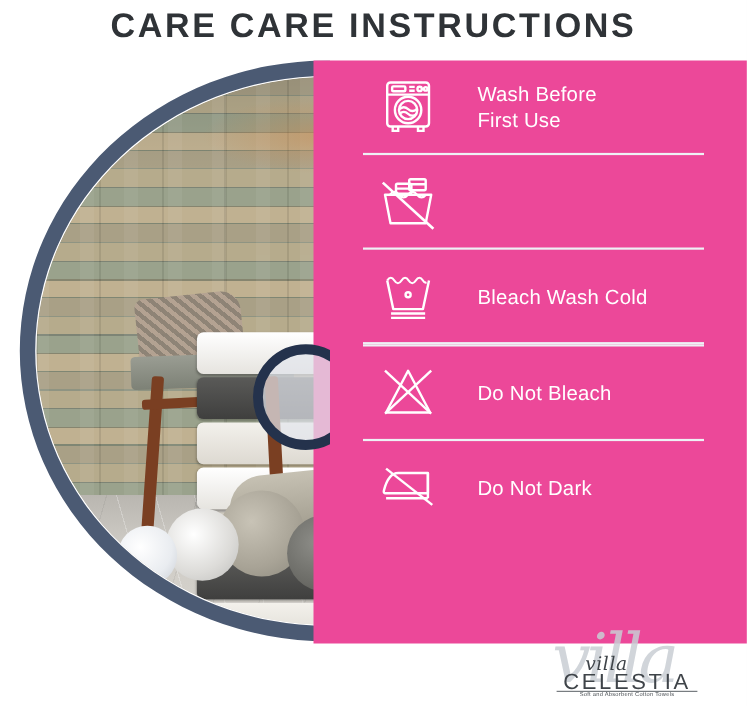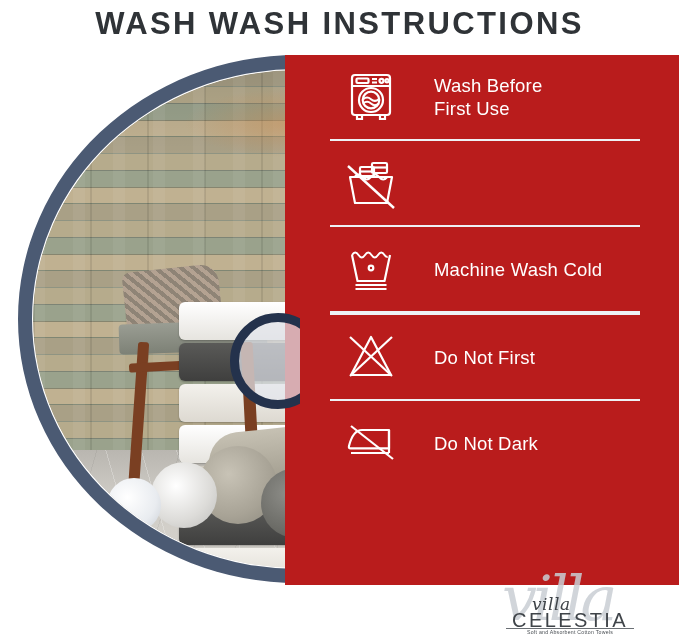--- a/index.html
+++ b/index.html
@@ -130,21 +130,21 @@
   .mag{
     position:absolute;left:230px;top:258px;width:96px;height:96px;
     border-radius:50%;border:9px solid #24324c;box-sizing:border-box;
     background:rgba(226,229,235,.72);
     z-index:6;
   }
 
   
   .panel{
     position:absolute;left:285px;top:55px;width:394px;height:530px;
-    background:#b91c1c;
+    background:#ec4899;
   }
   .rows{position:absolute;left:45px;top:0px;width:349px;height:530px;}
   .row{
     position:relative;height:84px;display:flex;align-items:center;
   }
   .row .ico{width:62px;height:62px;flex:0 0 62px;margin-left:10px;
     display:flex;align-items:center;justify-content:center;}
   .row .lbl{margin-left:32px;color:#ffffff;font-size:18.5px;line-height:23px;
     letter-spacing:.2px;white-space:pre-line;}
   .divider{height:2px;background:#eef1f5;width:310px;margin-left:0px;}
@@ -171,21 +171,21 @@
   }
   .logo-rule{position:absolute;left:26px;top:63px;width:128px;height:1px;background:#6a6f74;}
   .logo-tag{
     position:absolute;left:24px;top:64px;width:132px;text-align:center;
     font-size:5.2px;letter-spacing:.25px;color:#4a4f54;
   }
 </style>
 </head>
 <body>
 
-<div class="title">WASH WASH INSTRUCTIONS</div>
+<div class="title">CARE CARE INSTRUCTIONS</div>
 
 <div class="photo-stage">
   <div class="photo-clip">
     <div class="photo">
       <div class="wall"></div>
       <div class="wall-warm"></div>
       <div class="floor"></div>
 
       <div class="chair-back"></div>
       <div class="chair-seat"></div>
@@ -258,35 +258,35 @@
 
     <div class="row">
       <div class="ico">
         <svg width="56" height="56" viewBox="0 0 56 56" fill="none" stroke="#ffffff" stroke-width="2.2">
           <path d="M9 14 L14.5 40 H41.5 L47 14" stroke-linejoin="round"></path>
           <path d="M9 14 q3.25 -5 6.5 0 q3.25 5 6.5 0 q3.25 -5 6.5 0 q3.25 5 6.5 0 q3.25 -5 6.5 0 q1.6 2.5 3.2 1.6" stroke-width="2"></path>
           <circle cx="28" cy="27" r="2.3"></circle>
           <path d="M12.5 44 H43.5 M12.5 48 H43.5" stroke-width="2.2"></path>
         </svg>
       </div>
-      <div class="lbl">Machine Wash Cold</div>
+      <div class="lbl">Bleach Wash Cold</div>
     </div>
     <div class="divider"></div>
 
     <div class="divider"></div>
 
     <div class="row">
       <div class="ico">
         <svg width="56" height="56" viewBox="0 0 56 56" fill="none" stroke="#ffffff" stroke-width="2.2">
           <path d="M28 8 L48 46 H8 Z" stroke-linejoin="round"></path>
           <path d="M7 8 L49 47"></path>
           <path d="M49 8 L7 47"></path>
         </svg>
       </div>
-      <div class="lbl">Do Not First</div>
+      <div class="lbl">Do Not Bleach</div>
     </div>
     <div class="divider"></div>
 
     <div class="row">
       <div class="ico">
         <svg width="56" height="56" viewBox="0 0 56 56" fill="none" stroke="#ffffff" stroke-width="2.2">
           <path d="M46 15 H19 q-9 0 -13 16 q-0.6 2.4 1.6 2.4 H46 Z" stroke-linejoin="round"></path>
           <path d="M46 15 V38"></path>
           <path d="M8 38 H46"></path>
           <path d="M8 11 L50 44"></path>

